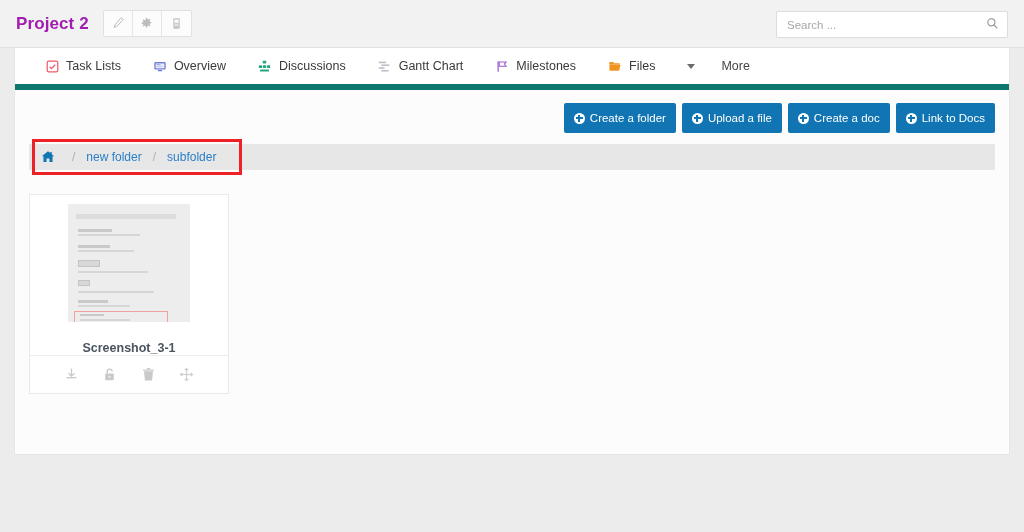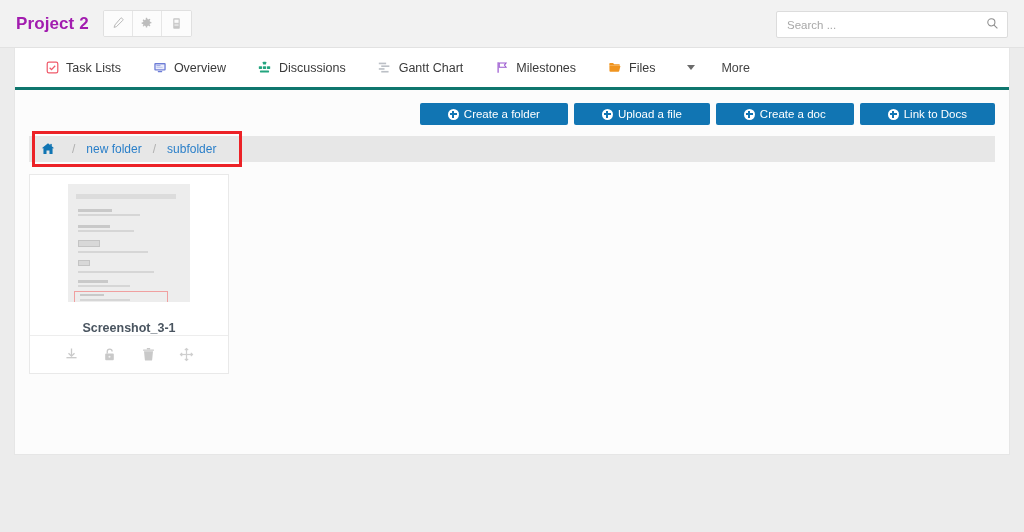--- a/index.html
+++ b/index.html
@@ -72,21 +72,21 @@
     border: 1px solid #e6e6e6;
     border-top: none;
     height: 407px;
     position: relative;
   }
 
   
   .navbar {
     height: 42px;
     background: #fff;
-    border-bottom: 3px solid #0f766e;
+    border-bottom: 6px solid #0f766e;
     display: flex;
     align-items: center;
     padding: 0 14px;
   }
   .nav-item {
     display: flex;
     align-items: center;
     gap: 7px;
     padding: 0 16px;
     height: 42px;
@@ -110,22 +110,22 @@
     display: flex;
     justify-content: flex-end;
     gap: 6px;
     padding: 13px 14px 0 0;
   }
   .btn-primary {
     background: #1175b3;
     color: #fff;
     border: none;
     border-radius: 2px;
-    height: 22px;
-    padding: 0 28px;
+    height: 30px;
+    padding: 0 10px;
     font-size: 11.5px;
     font-family: "Liberation Sans", sans-serif;
     display: flex; align-items: center; gap: 5px;
     cursor: pointer;
     white-space: nowrap;
   }
   .plus-circ {
     width: 11px; height: 11px;
     border-radius: 50%;
     background: #fff;
@@ -159,21 +159,21 @@
   }
   .crumb-highlight {
     position: absolute;
     left: 17px; top: 6px;
     width: 210px; height: 36px;
     border: 3px solid #ec2227;
     pointer-events: none;
   }
 
   
-  .grid { padding: 12px 14px; display: flex; flex-wrap: wrap; gap: 14px; }
+  .grid { padding: 24px 14px; display: flex; flex-wrap: wrap; gap: 14px; }
   .file-card {
     width: 200px;
     background: #fff;
     border: 1px solid #e9e9e9;
     display: flex;
     flex-direction: column;
   }
   .thumb-area {
     height: 140px;
     display: flex; align-items: flex-start; justify-content: center;

